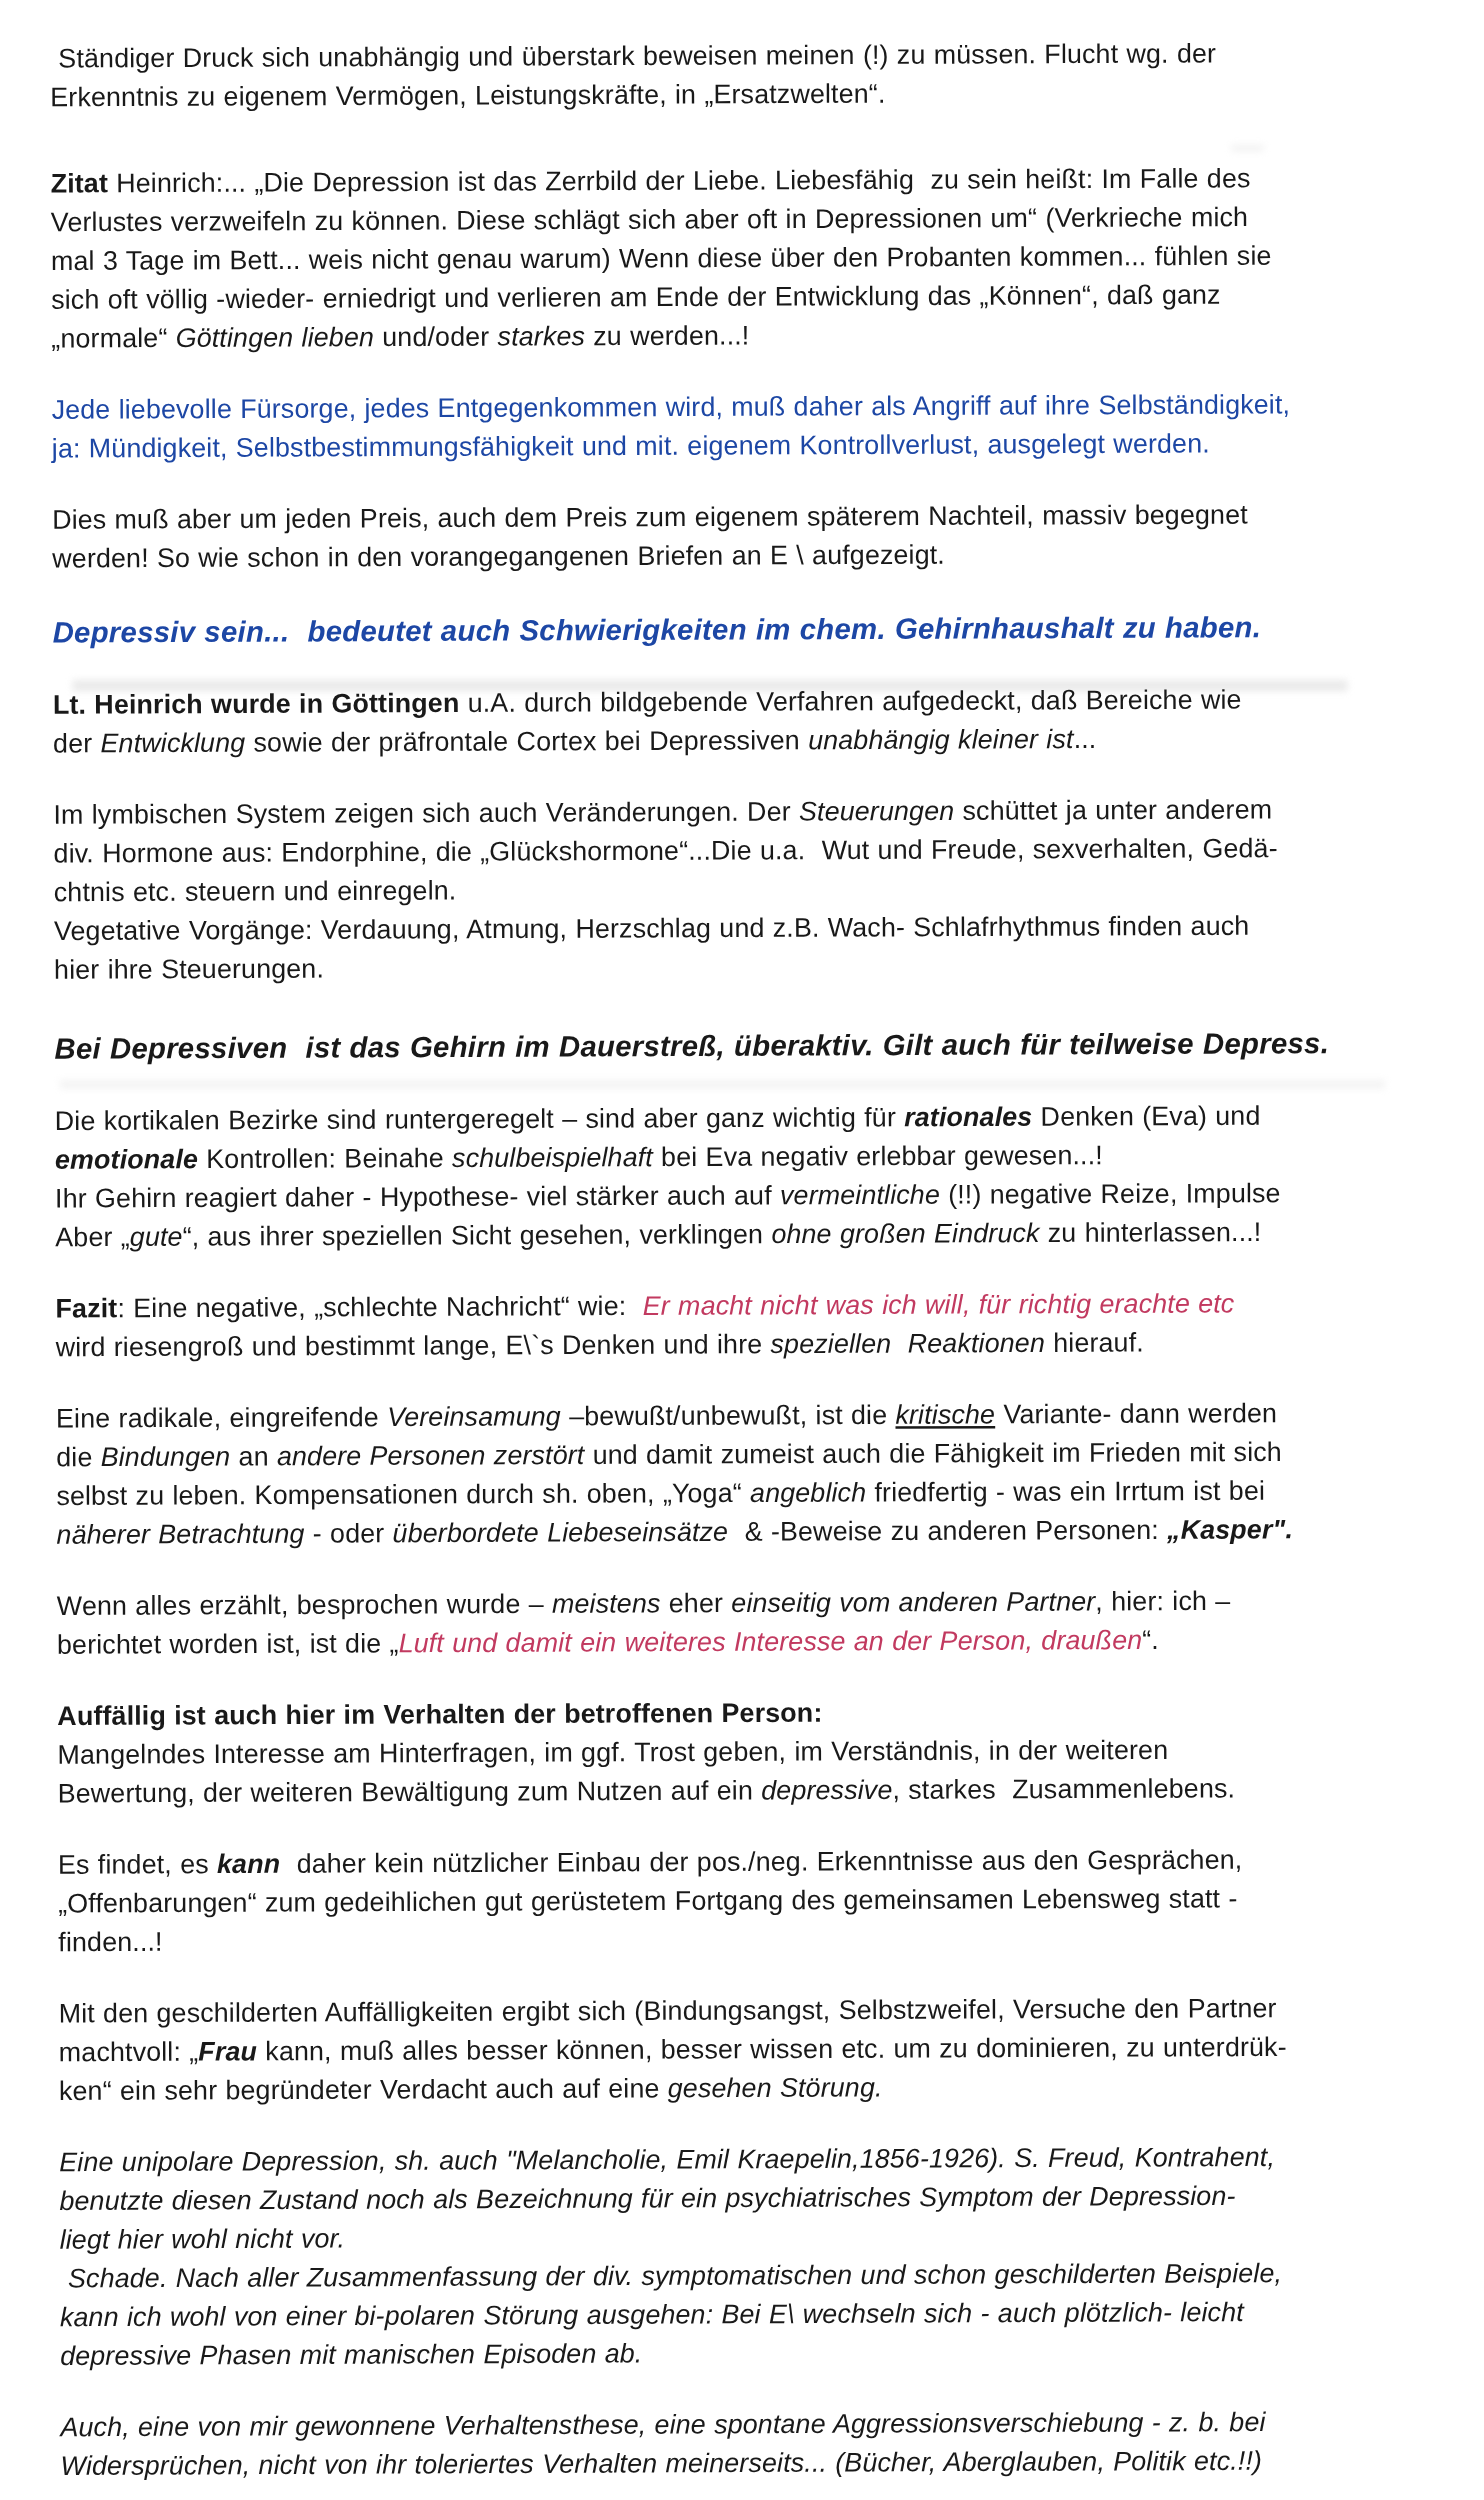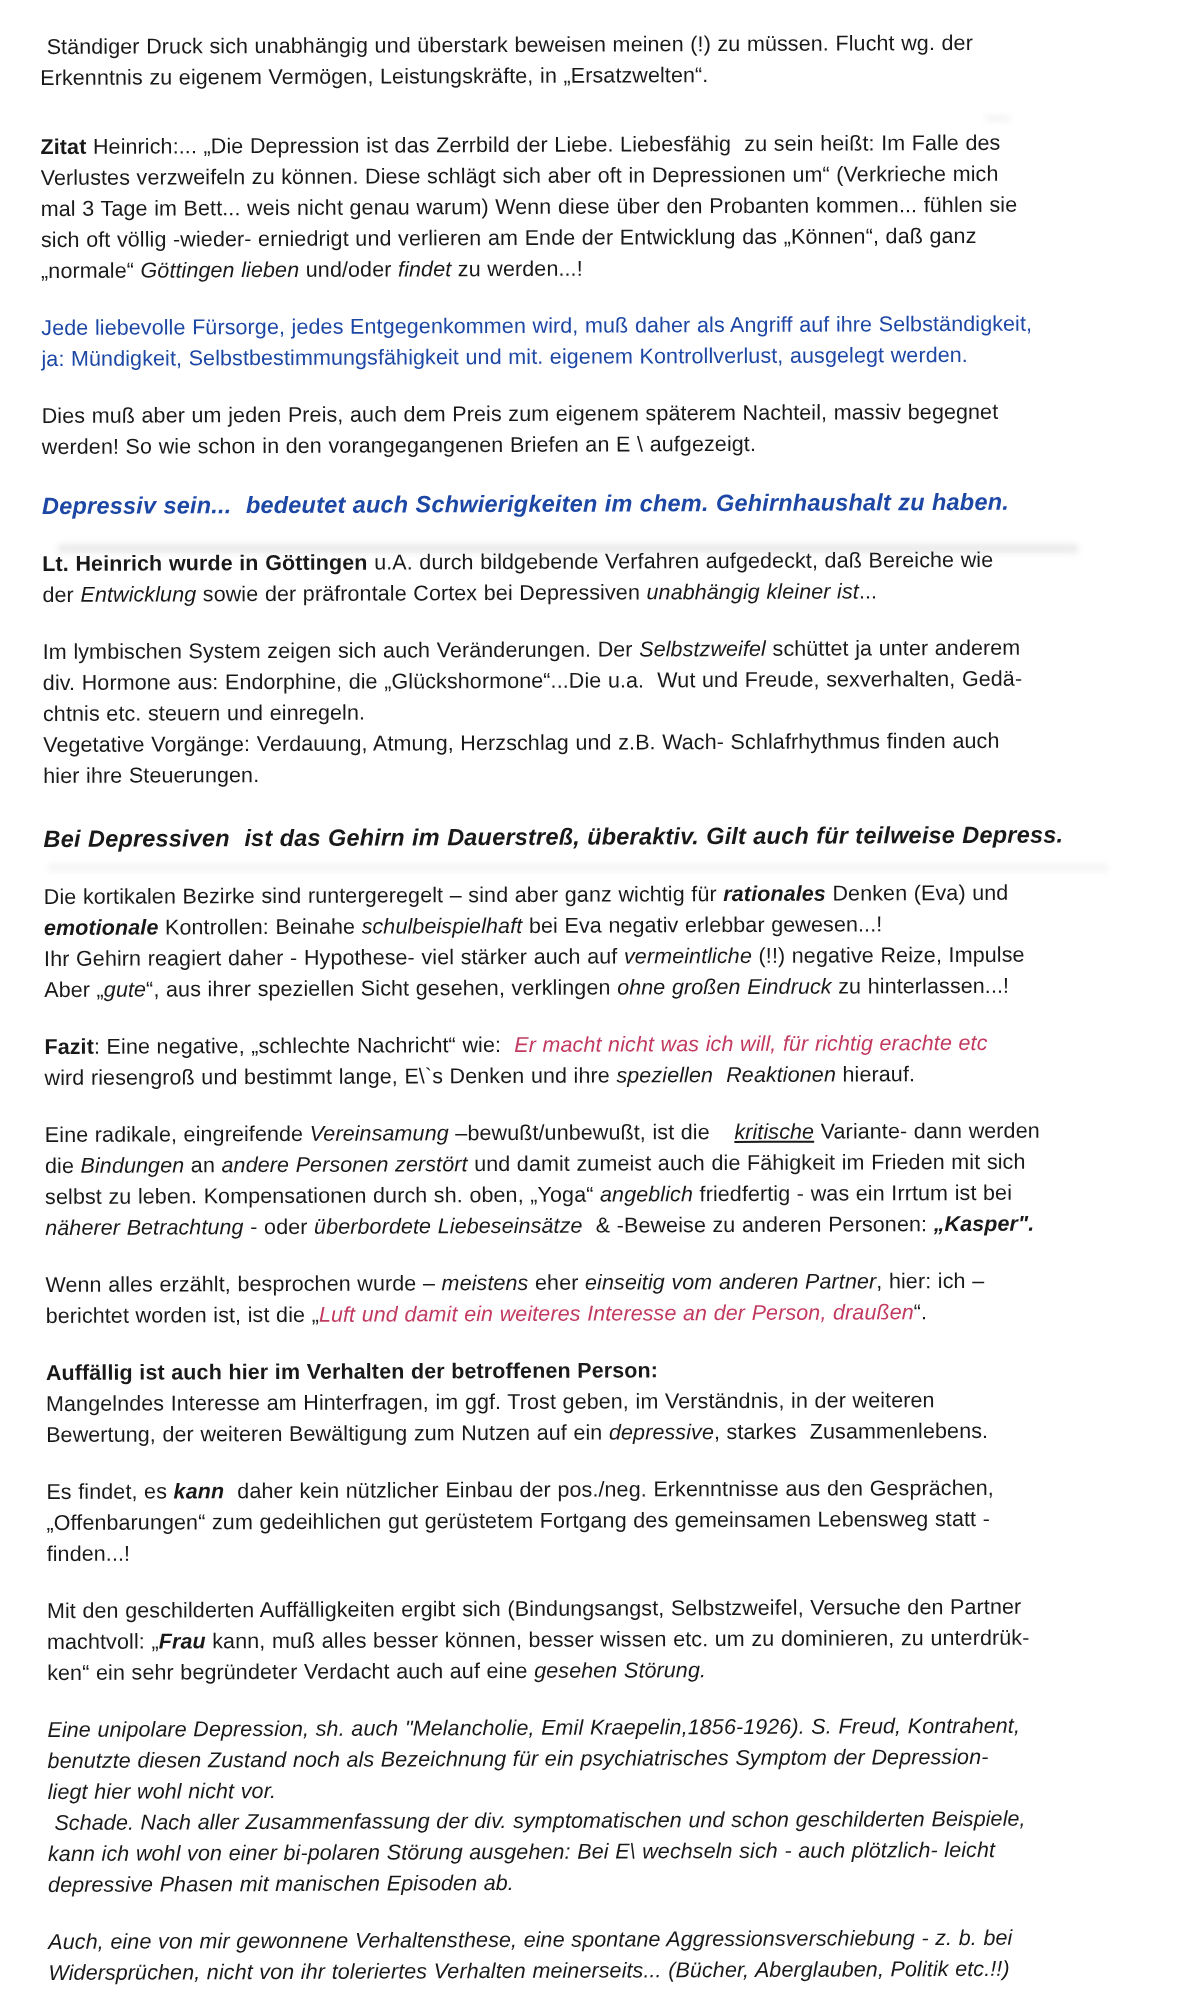--- a/index.html
+++ b/index.html
@@ -34,21 +34,21 @@
   .para.heading {
     font-size: 23.5px;
     line-height: 34px;
     letter-spacing: 0.2px;
   }
   
   .r-n  { }
   .r-b  { font-weight: bold; }
   .r-i  { font-style: italic; }
   .r-bi { font-weight: bold; font-style: italic; }
-  .r-iu { font-style: italic; text-decoration: underline; margin-left: 18px; }
+  .r-iu { font-style: italic; text-decoration: underline; }
   .r-blue { color: var(--blue-ink); }
   .r-red  { color: var(--red-ink); }
   
   .smudge {
     position: absolute;
     background: #d9d9d9;
     filter: blur(3px);
   }
   .smudge-1 { left: 58px;  top: 544px;  width: 1020px; height: 9px; opacity: 0.55; }
   .smudge-2 { left: 48px;  top: 864px;  width: 1060px; height: 7px; opacity: 0.30; }
@@ -59,24 +59,24 @@
 
 <div class="page" style="background: rgb(255, 255, 255); color: rgb(25, 25, 25);">
   <div class="smudge smudge-1"></div>
   <div class="smudge smudge-2"></div>
   <div class="smudge smudge-3"></div>
   <div class="doc" id="doc"><p class="para body"><span class="r-n"> Ständiger Druck sich unabhängig und überstark beweisen meinen (!) zu müssen. Flucht wg. der
 Erkenntnis zu eigenem Vermögen, Leistungskräfte, in „Ersatzwelten“.</span></p><p class="para body"><span class="r-b">Zitat</span><span class="r-n"> Heinrich:... „Die Depression ist das Zerrbild der Liebe. Liebesfähig  zu sein heißt: Im Falle des
 Verlustes verzweifeln zu können. Diese schlägt sich aber oft in Depressionen um“ (Verkrieche mich
 mal 3 Tage im Bett... weis nicht genau warum) Wenn diese über den Probanten kommen... fühlen sie
 sich oft völlig -wieder- erniedrigt und verlieren am Ende der Entwicklung das „Können“, daß ganz
-„normale“ </span><span class="r-i">Göttingen lieben</span><span class="r-n"> und/oder </span><span class="r-i">findet</span><span class="r-n"> zu werden...!</span></p><p class="para body"><span class="r-blue">Jede liebevolle Fürsorge, jedes Entgegenkommen wird, muß daher als Angriff auf ihre Selbständigkeit,
+„normale“ </span><span class="r-i">Göttingen lieben</span><span class="r-n"> und/oder </span><span class="r-i">starkes</span><span class="r-n"> zu werden...!</span></p><p class="para body"><span class="r-blue">Jede liebevolle Fürsorge, jedes Entgegenkommen wird, muß daher als Angriff auf ihre Selbständigkeit,
 ja: Mündigkeit, Selbstbestimmungsfähigkeit und mit. eigenem Kontrollverlust, ausgelegt werden.</span></p><p class="para body"><span class="r-n">Dies muß aber um jeden Preis, auch dem Preis zum eigenem späterem Nachteil, massiv begegnet
 werden! So wie schon in den vorangegangenen Briefen an E \ aufgezeigt.</span></p><p class="para heading"><span class="r-bi r-blue">Depressiv sein...  bedeutet auch Schwierigkeiten im chem. Gehirnhaushalt zu haben.</span></p><p class="para body"><span class="r-b">Lt. Heinrich wurde in Göttingen</span><span class="r-n"> u.A. durch bildgebende Verfahren aufgedeckt, daß Bereiche wie
-der </span><span class="r-i">Entwicklung</span><span class="r-n"> sowie der präfrontale Cortex bei Depressiven </span><span class="r-i">unabhängig kleiner ist</span><span class="r-n">...</span></p><p class="para body"><span class="r-n">Im lymbischen System zeigen sich auch Veränderungen. Der </span><span class="r-i">Selbstzweifel</span><span class="r-n"> schüttet ja unter anderem
+der </span><span class="r-i">Entwicklung</span><span class="r-n"> sowie der präfrontale Cortex bei Depressiven </span><span class="r-i">unabhängig kleiner ist</span><span class="r-n">...</span></p><p class="para body"><span class="r-n">Im lymbischen System zeigen sich auch Veränderungen. Der </span><span class="r-i">Steuerungen</span><span class="r-n"> schüttet ja unter anderem
 div. Hormone aus: Endorphine, die „Glückshormone“...Die u.a.  Wut und Freude, sexverhalten, Gedä-
 chtnis etc. steuern und einregeln.
 Vegetative Vorgänge: Verdauung, Atmung, Herzschlag und z.B. Wach- Schlafrhythmus finden auch
 hier ihre Steuerungen.</span></p><p class="para heading"><span class="r-bi">Bei Depressiven  ist das Gehirn im Dauerstreß, überaktiv. Gilt auch für teilweise Depress.</span></p><p class="para body"><span class="r-n">Die kortikalen Bezirke sind runtergeregelt – sind aber ganz wichtig für </span><span class="r-bi">rationales</span><span class="r-n"> Denken (Eva) und
 </span><span class="r-bi">emotionale</span><span class="r-n"> Kontrollen: Beinahe </span><span class="r-i">schulbeispielhaft</span><span class="r-n"> bei Eva negativ erlebbar gewesen...!
 Ihr Gehirn reagiert daher - Hypothese- viel stärker auch auf </span><span class="r-i">vermeintliche</span><span class="r-n"> (!!) negative Reize, Impulse
 Aber „</span><span class="r-i">gute</span><span class="r-n">“, aus ihrer speziellen Sicht gesehen, verklingen </span><span class="r-i">ohne großen Eindruck</span><span class="r-n"> zu hinterlassen...!</span></p><p class="para body"><span class="r-b">Fazit</span><span class="r-n">: Eine negative, „schlechte Nachricht“ wie:  </span><span class="r-i r-red">Er macht nicht was ich will, für richtig erachte etc</span><span class="r-n">
 wird riesengroß und bestimmt lange, E\`s Denken und ihre </span><span class="r-i">speziellen  Reaktionen</span><span class="r-n"> hierauf.</span></p><p class="para body"><span class="r-n">Eine radikale, eingreifende </span><span class="r-i">Vereinsamung</span><span class="r-n"> –bewußt/unbewußt, ist die </span><span class="r-iu">kritische</span><span class="r-n"> Variante- dann werden
 die </span><span class="r-i">Bindungen</span><span class="r-n"> an </span><span class="r-i">andere Personen zerstört</span><span class="r-n"> und damit zumeist auch die Fähigkeit im Frieden mit sich
 selbst zu leben. Kompensationen durch sh. oben, „Yoga“ </span><span class="r-i">angeblich</span><span class="r-n"> friedfertig - was ein Irrtum ist bei

